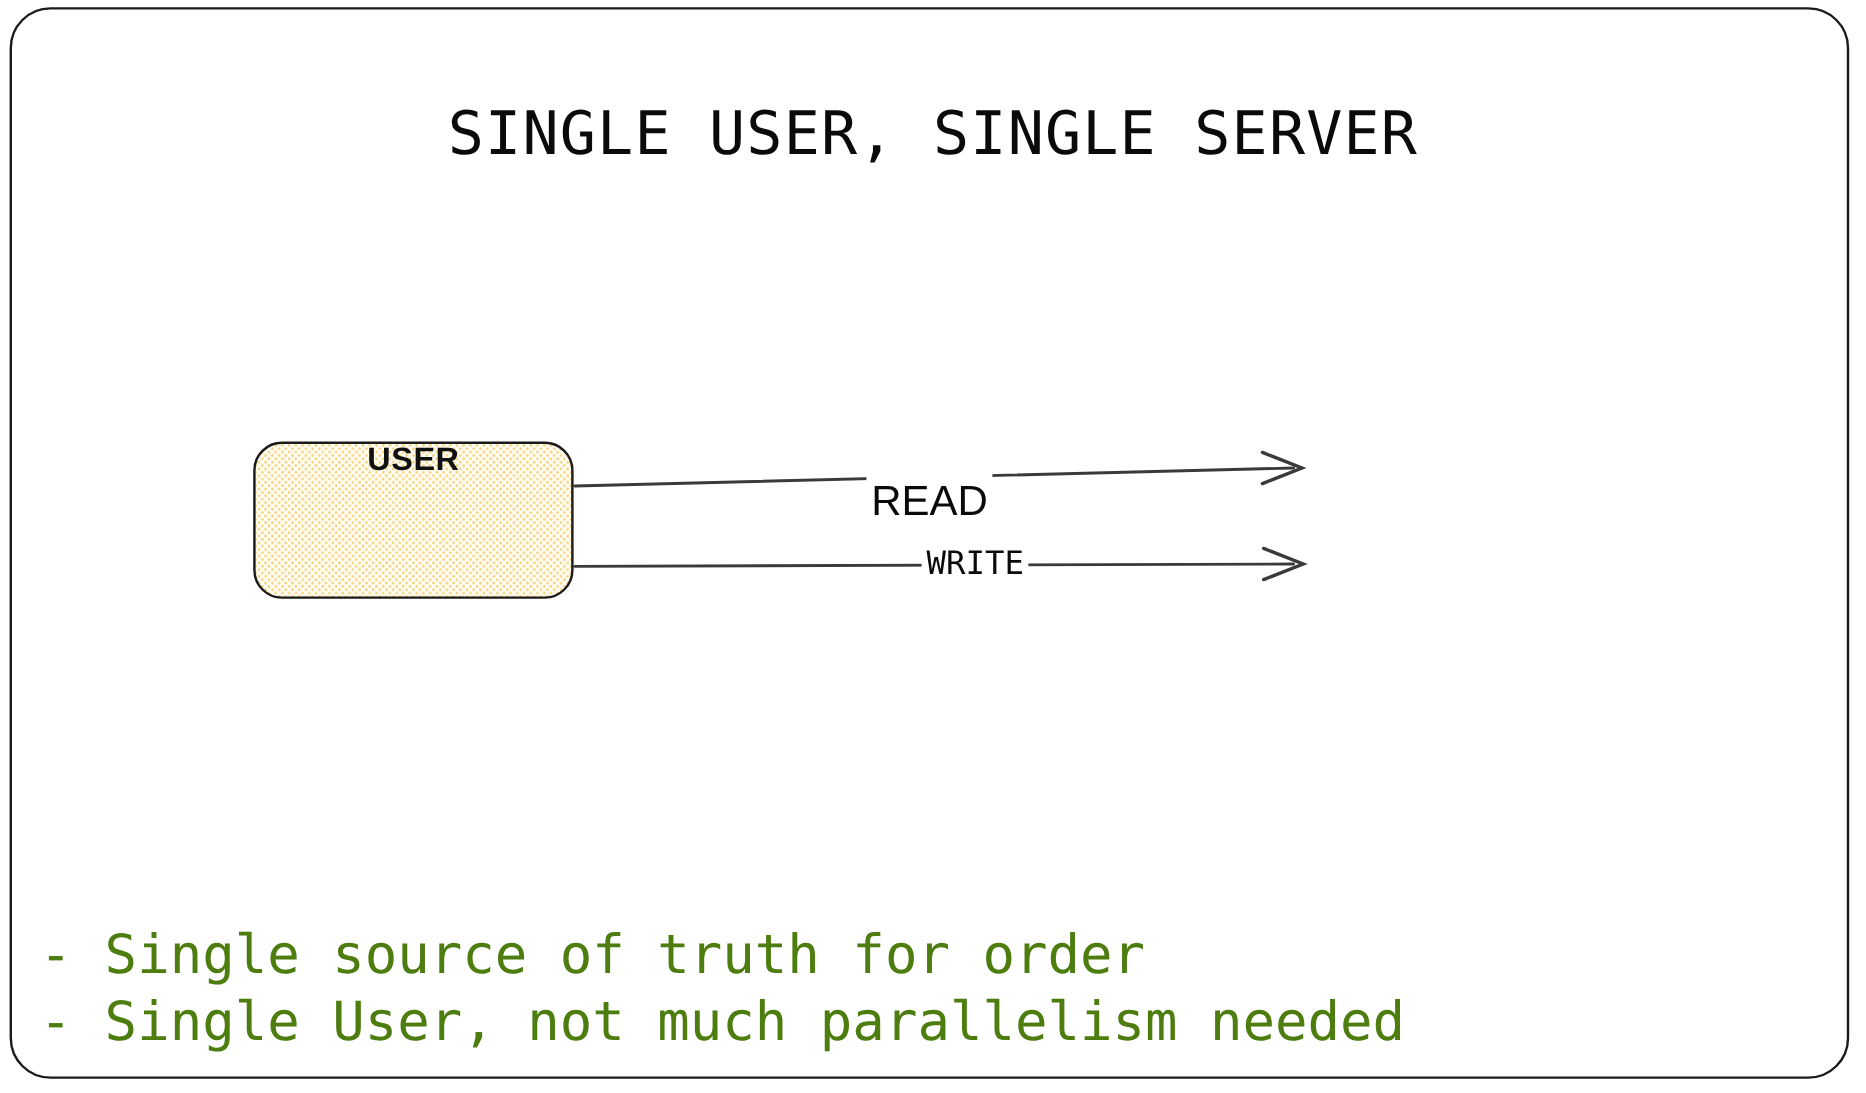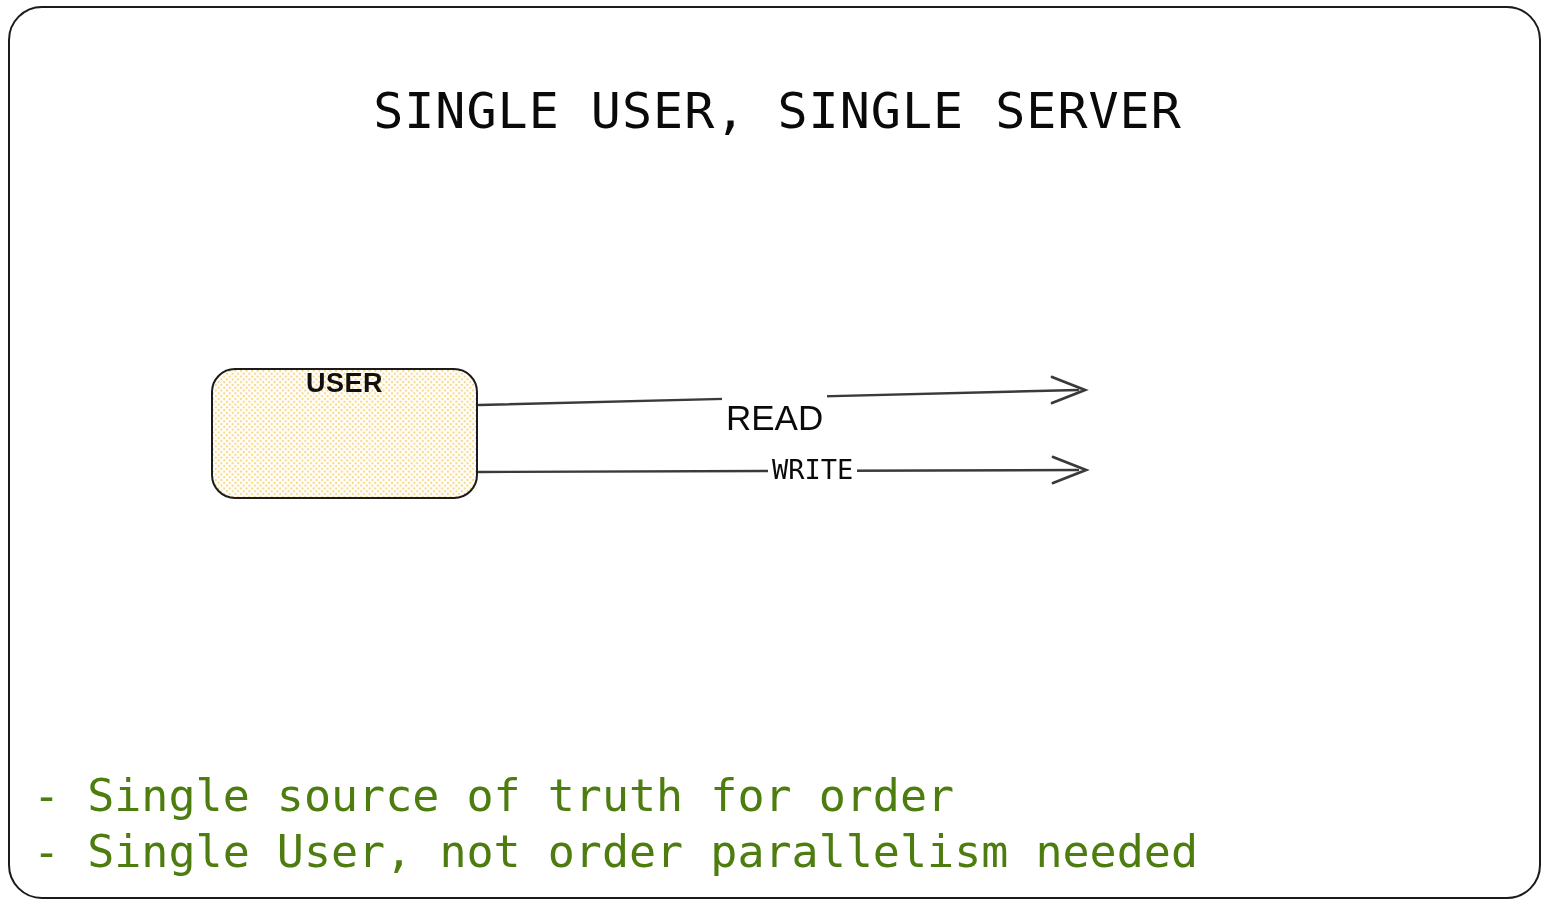--- a/index.html
+++ b/index.html
@@ -162,16 +162,16 @@
     <span class="node-label">USER</span>
   </div>
 
 
   <div class="edge-label" id="label-read">READ</div>
 
   <div class="edge-label" id="label-write">WRITE</div>
 
   <div class="bullets">
     <div class="bullet-line">- Single source of truth for order</div>
-    <div class="bullet-line">- Single User, not order parallelism needed</div>
+    <div class="bullet-line">- Single User, not much parallelism needed</div>
   </div>
 
 </div>
 
 </body></html>

